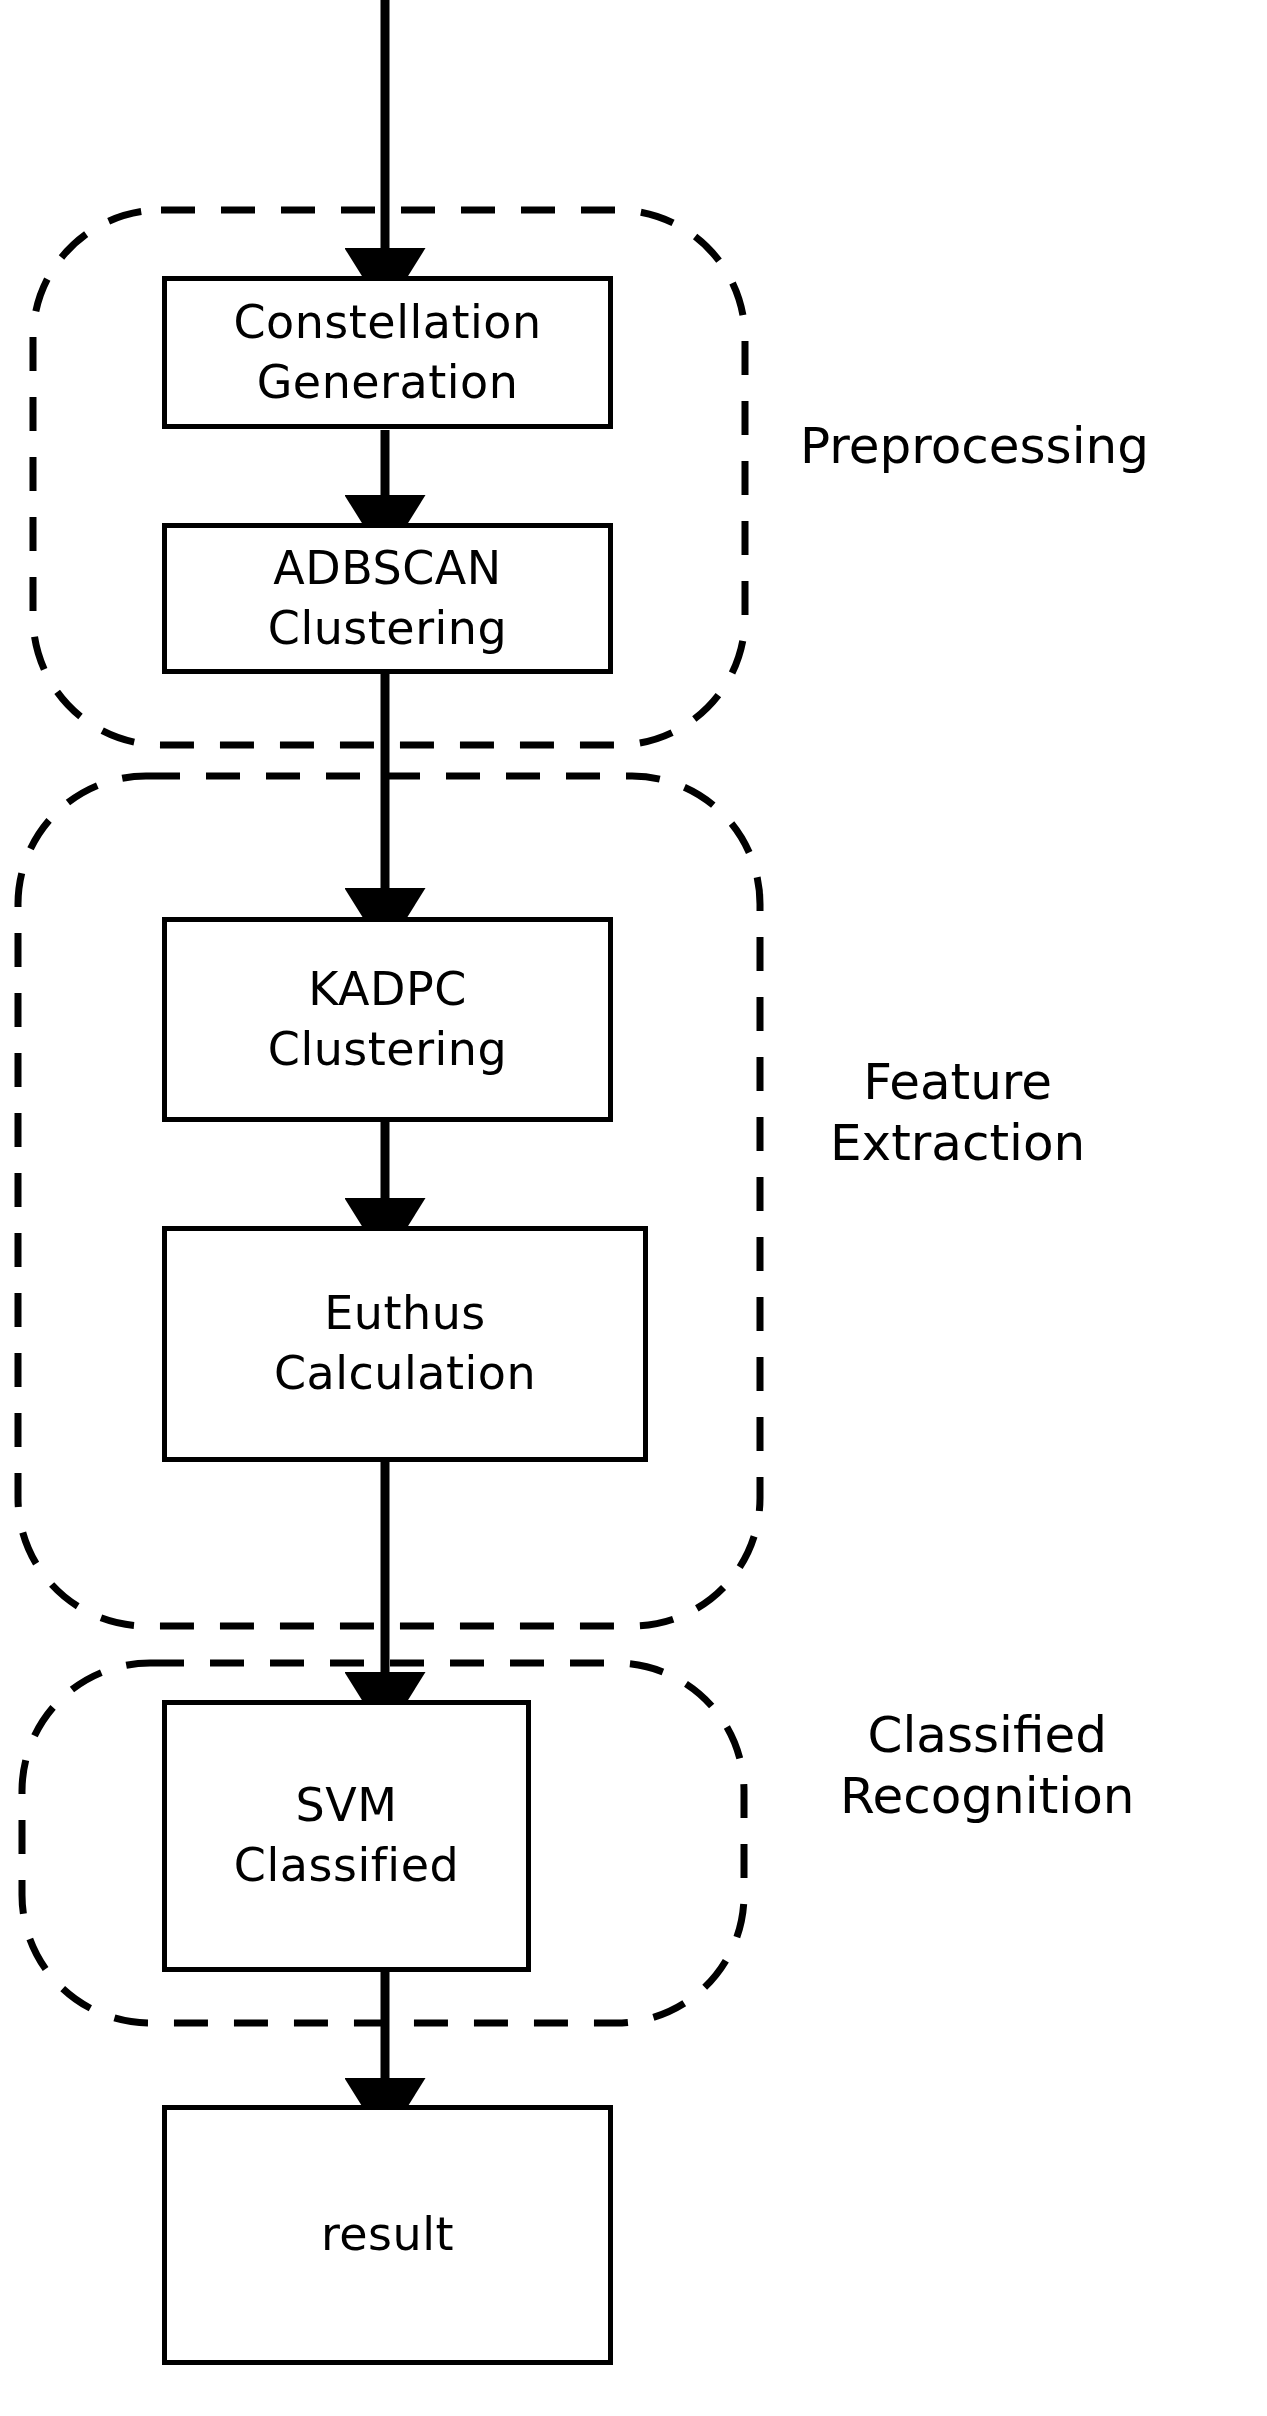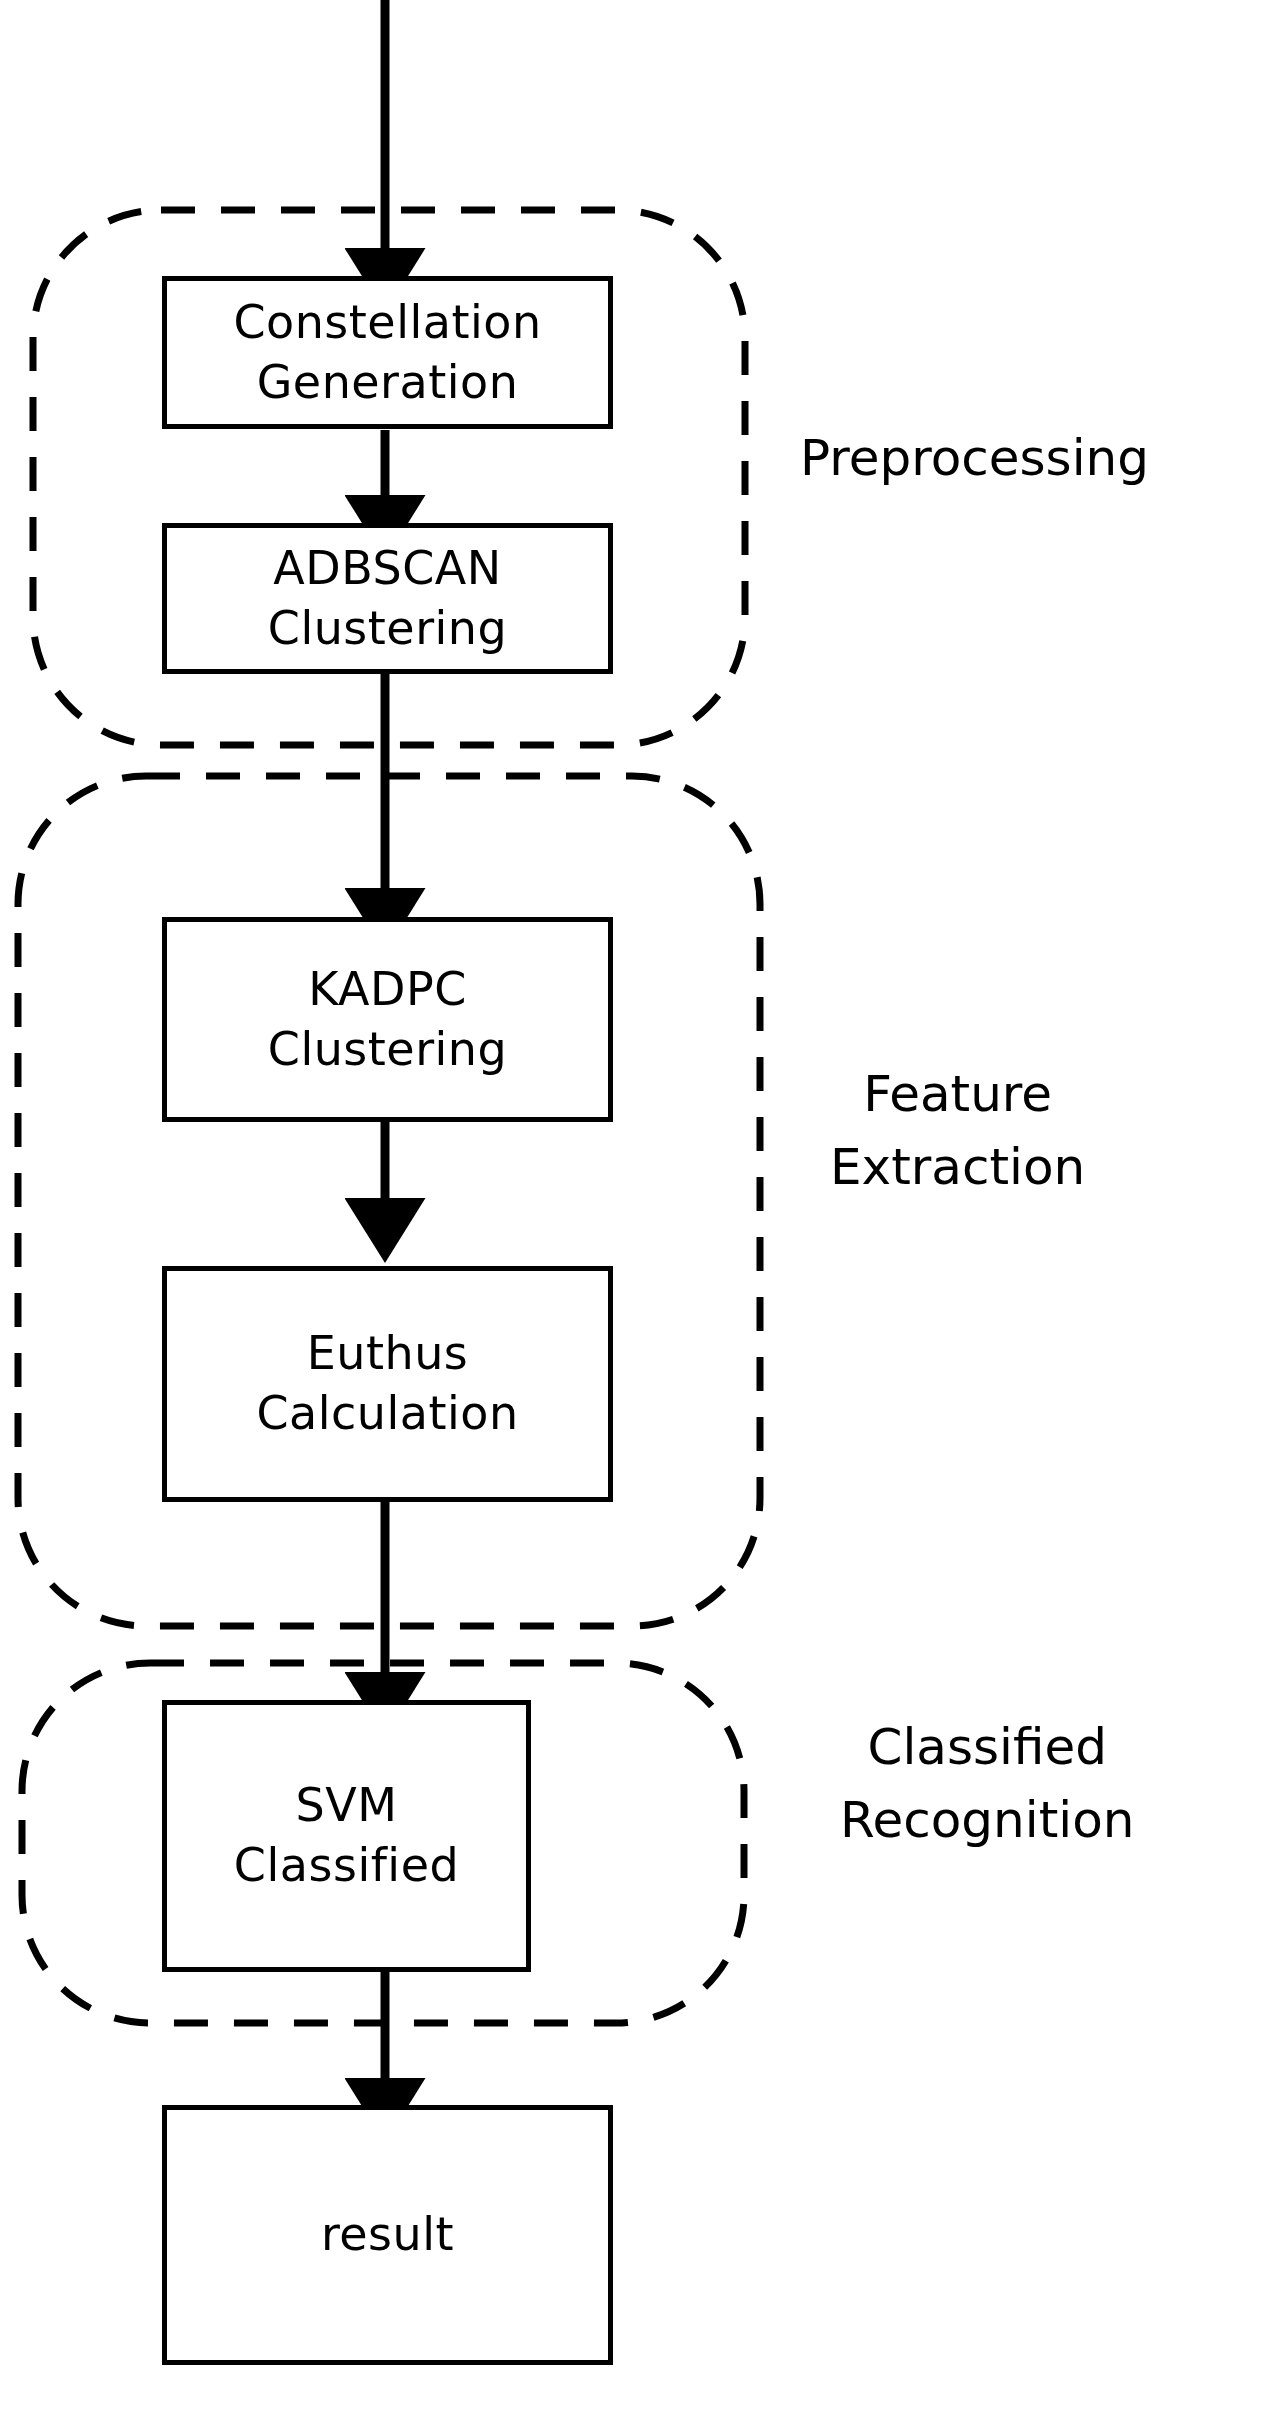--- a/index.html
+++ b/index.html
@@ -48,21 +48,20 @@
     position: absolute;
     color: #000000;
     font-family: "DejaVu Sans", sans-serif;
     font-size: 50px;
     line-height: 1.22;
     text-align: center;
     white-space: nowrap;
   }
   .stage-label .label-line {
     display: block;
-    margin-top: 12px;
   }
 </style>
 </head>
 <body>
 
 <div id="canvas">
 
   <svg id="flow-svg" viewBox="0 0 1267 2416">
     <defs>
       <marker id="arrowhead" markerWidth="10" markerHeight="9" refX="1.1" refY="4.5" orient="auto" markerUnits="strokeWidth">
@@ -97,21 +96,21 @@
   <div class="node-box" style="left:162px; top:523px; width:451px; height:151px;">
     <span class="node-line">ADBSCAN</span>
     <span class="node-line">Clustering</span>
   </div>
 
   <div class="node-box" style="left:162px; top:917px; width:451px; height:205px;">
     <span class="node-line">KADPC</span>
     <span class="node-line">Clustering</span>
   </div>
 
-  <div class="node-box" style="left:162px; top:1266px; width:451px; height:236px;text-align:right;">
+  <div class="node-box" style="left:162px; top:1226px; width:486px; height:236px;text-align:right;">
     <span class="node-line">Euthus</span>
     <span class="node-line">Calculation</span>
   </div>
 
   <div class="node-box" style="left:162px; top:1700px; width:369px; height:272px;">
     <span class="node-line">SVM</span>
     <span class="node-line">Classified</span>
   </div>
 
   <div class="node-box" style="left:162px; top:2105px; width:451px; height:260px;">

